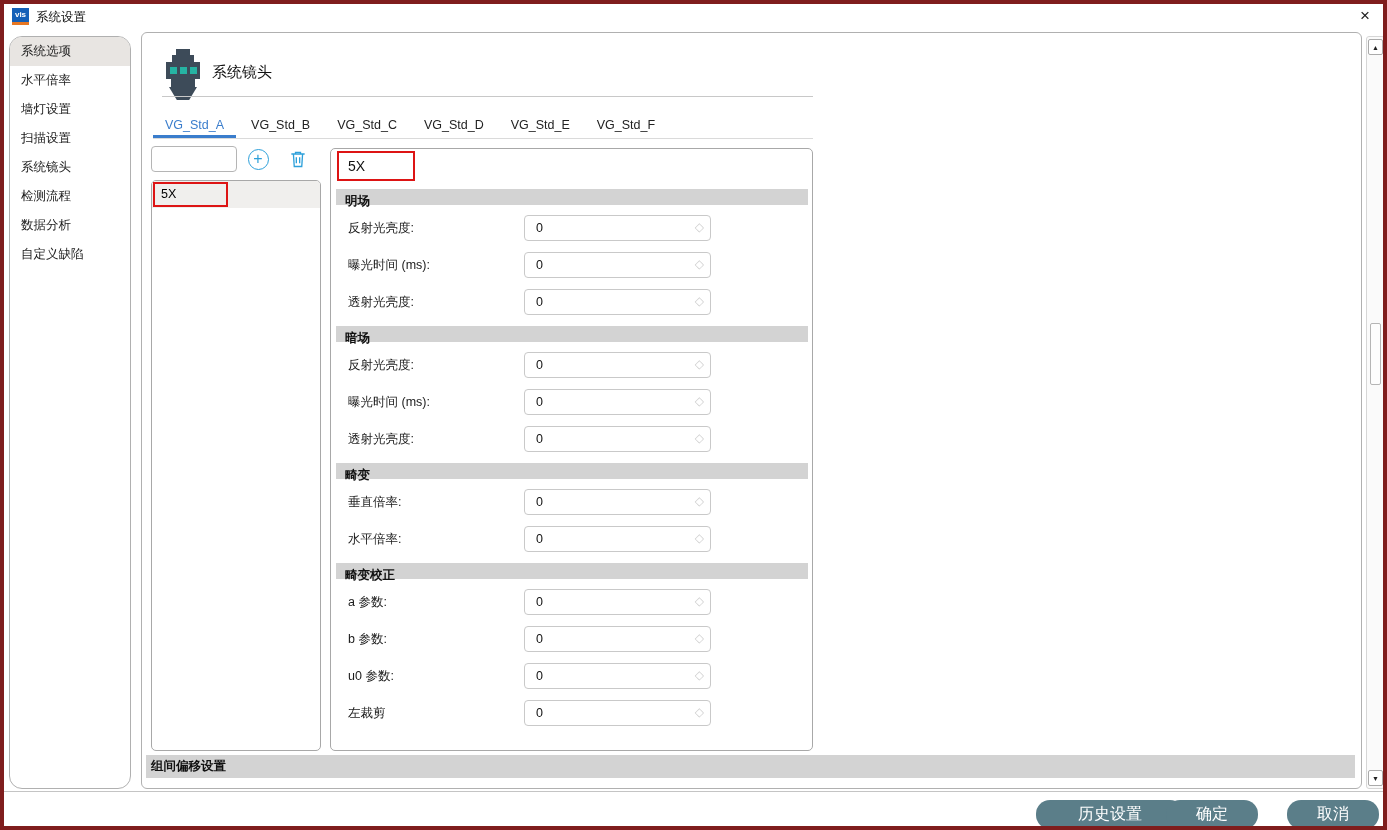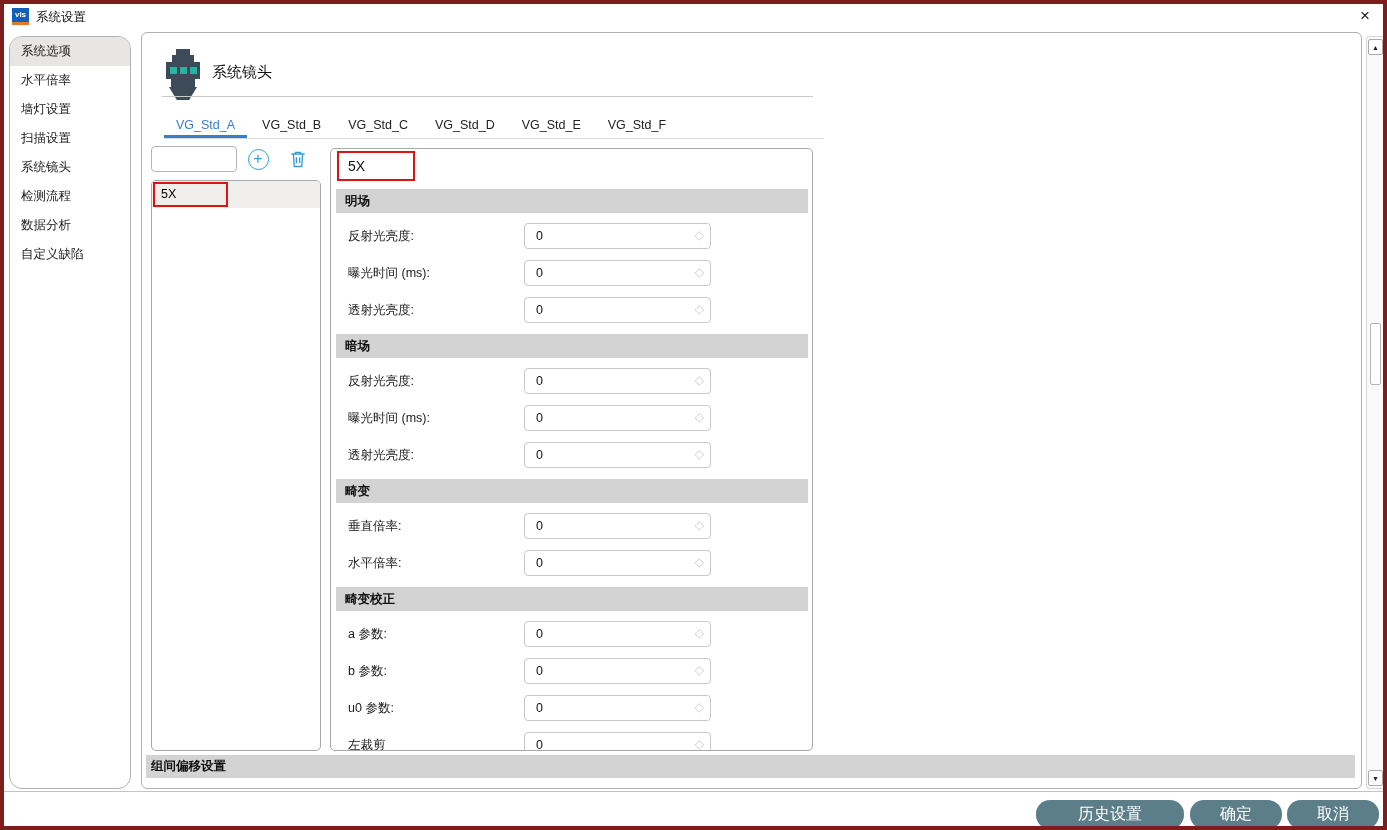--- a/index.html
+++ b/index.html
@@ -28,21 +28,21 @@
   .li-cap { width:14px; height:6px; }
   .li-step1 { width:22px; height:7px; }
   .li-band { width:34px; height:17px; display:flex; align-items:center; justify-content:center; gap:3px; }
   .li-dot { width:7px; height:7px; background:#26b3a3; }
   .li-step2 { width:24px; height:8px; }
   .li-foot { width:28px; height:13px; clip-path:polygon(0 0,100% 0,72% 100%,28% 100%); }
   .main-title { position:absolute; left:70px; top:30px; font-size:15px; color:#111; }
   .hdr-line { position:absolute; left:20px; top:63px; width:651px; height:0; border-top:1px solid #c8c8c8; }
 
   
-  .tabstrip { position:absolute; left:22px; top:80px; width:660px; height:26px; border-bottom:1px solid #dadada;
+  .tabstrip { position:absolute; left:11px; top:80px; width:660px; height:26px; border-bottom:1px solid #dadada;
               display:flex; }
   .tab { font-size:12.5px; color:#222; padding:5px 12px 0 12px; margin-right:3px; cursor:pointer; }
   .tab.active { color:#3a7dcc; border-bottom:3px solid #3a7dcc; }
 
   
   .search-input { position:absolute; left:9px; top:113px; width:86px; height:26px; border:1px solid #b5b5b5;
                   border-radius:4px; font-size:12px; padding:0 6px; outline:none; }
   .tool-btn { position:absolute; top:113px; width:30px; height:26px; display:flex; align-items:center;
               justify-content:center; cursor:pointer; background:transparent; border:none; }
   .btn-add { left:101px; }
@@ -54,21 +54,21 @@
   .lens-list { position:absolute; left:9px; top:147px; width:170px; height:571px; border:1px solid #a8a8a8;
                border-radius:5px; background:#fff; overflow:hidden; }
   .lens-item { height:27px; line-height:27px; background:#f0efed; font-size:12.5px; padding-left:9px; cursor:pointer; }
   .ann-list { position:absolute; left:1px; top:1px; width:75px; height:25px; border:2px solid #dd1414; }
 
   
   .detail { position:absolute; left:188px; top:115px; width:483px; height:603px; border:1px solid #a8a8a8;
             border-radius:5px; background:#fff; overflow:hidden; padding-top:2px; }
   .name-box { position:relative; width:78px; height:30px; margin:0 0 8px 6px; border:2px solid #dd1414;
               font-size:14px; color:#111; line-height:26px; padding-left:9px; }
-  .sec-bar { height:24px; line-height:24px; background:#d3d3d3; margin:11px 4px 10px 5px; font-size:12.5px;
+  .sec-bar { height:16px; line-height:24px; background:#d3d3d3; margin:11px 4px 10px 5px; font-size:12.5px;
              font-weight:bold; color:#111; padding-left:9px; }
   .sec-bar.first { margin-top:0; }
   .frow { display:flex; align-items:center; margin:0 0 11px 5px; height:26px; }
   .flabel { width:188px; font-size:12.5px; color:#1a1a1a; padding-left:12px; }
   .spin { position:relative; width:187px; height:26px; }
   .spin input { width:100%; height:100%; border:1px solid #c9c9c9; border-radius:4px; font-size:12.5px;
                 padding:0 22px 0 11px; outline:none; color:#111; }
   .spin .dia { position:absolute; right:7px; top:5px; font-size:12px; color:#cfcfcf; pointer-events:none; }
 
   .group-bar { position:absolute; left:4px; bottom:10px; right:6px; height:23px; background:#d3d3d3;
@@ -81,21 +81,21 @@
             border-radius:2px; font-size:7px; color:#222; text-align:center; line-height:15px; cursor:pointer; }
   .sc-up { top:2px; } .sc-down { bottom:2px; }
   .sc-thumb { position:absolute; left:3px; top:286px; width:11px; height:62px; background:#fdfdfd;
               border:1px solid #b5b5b5; border-radius:2px; cursor:grab; }
 
   
   .footer-line { position:absolute; left:0; top:787px; width:100%; border-top:1px solid #c4c4c4; }
   .footer-btn { position:absolute; top:796px; height:29px; background:#5b7e89; color:#fff; border:none;
                 border-radius:14px; font-size:16px; cursor:pointer; }
   .fb-history { left:1032px; width:148px; }
-  .fb-ok { left:1186px; width:92px; }
+  .fb-ok { left:1162px; width:92px; }
   .fb-cancel { left:1283px; width:92px; }
 
   .trash-svg { width:20px; height:20px; stroke:#2da0da; fill:none; stroke-width:1.6; }
 </style>
 </head>
 <body>
 
 <div class="window">
 
   <div class="titlebar">

